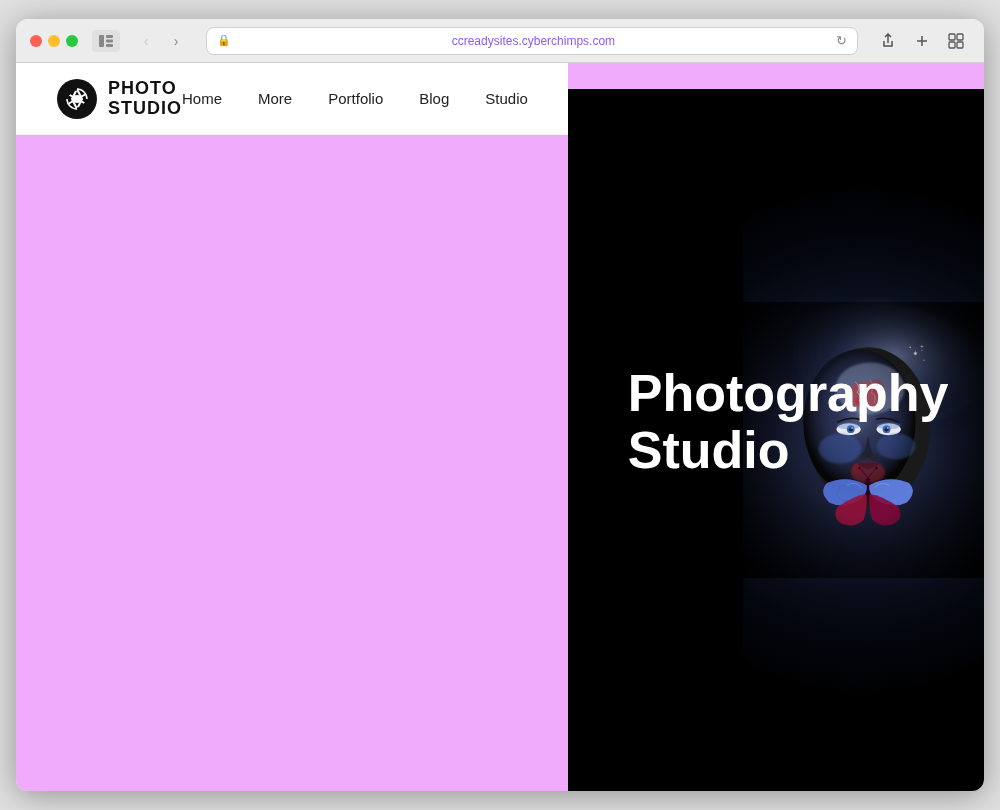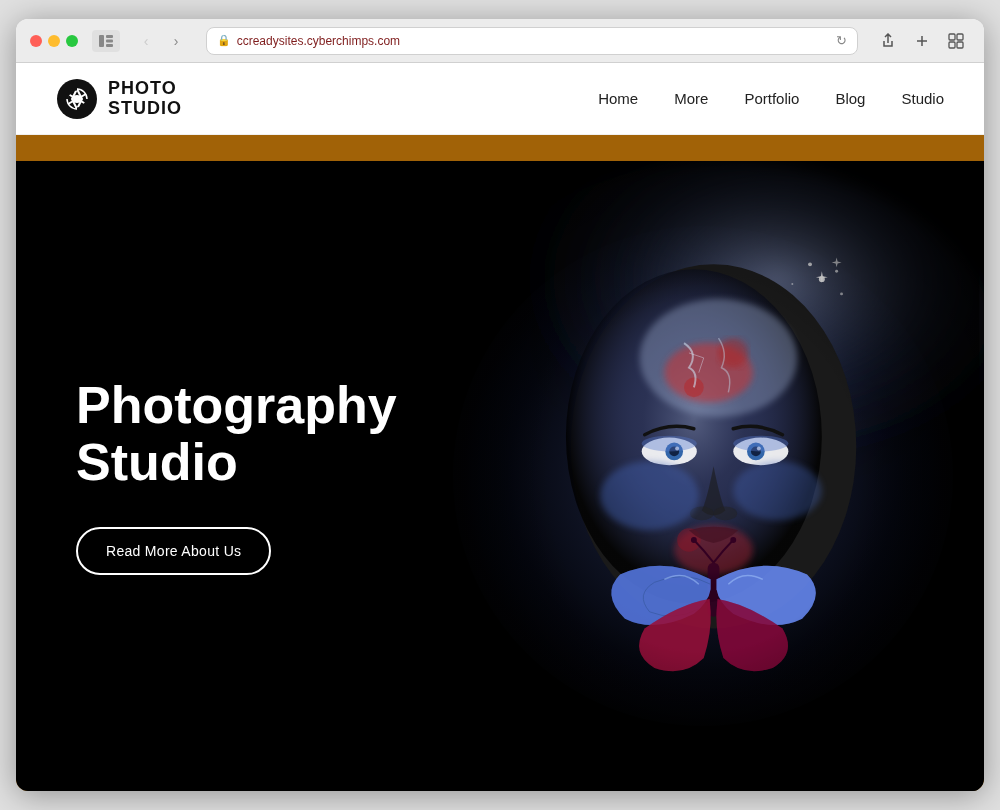--- a/index.html
+++ b/index.html
@@ -104,23 +104,23 @@
       margin: 0 8px;
     }
 
     .lock-icon {
       color: #888;
       font-size: 11px;
     }
 
     .address-text {
       font-size: 12px;
-      color: #7f1d1d;
+      color: #8b5cf6;
       flex: 1;
-      text-align: left;
+      text-align: center;
     }
 
     .reload-btn {
       color: #888;
       font-size: 13px;
       cursor: pointer;
     }
 
     .browser-actions {
       display: flex;
@@ -140,22 +140,22 @@
       color: #555;
       font-size: 15px;
       border-radius: 4px;
     }
 
     
     .website {
       flex: 1;
       overflow: hidden;
       display: flex;
-      flex-direction: column;
-      background: #a16207;
+      flex-direction: row;
+      background: #f0abfc;
     }
 
     
     .site-header {
       background: #fff;
       height: 72px;
       display: flex;
       align-items: center;
       justify-content: space-between;
       padding: 0 40px;
@@ -376,21 +376,20 @@
       </nav>
     </header>
 
     <section class="hero">
 
       <div class="hero-content">
         <h1 class="hero-title">
           <span>Photography</span><br>
           <span>Studio</span>
         </h1>
-        <button class="hero-button">Read More About Us</button>
       </div>
 
       <div class="hero-image">
         <div class="hero-glow"></div>
         <svg class="hero-svg" viewBox="0 0 560 640" xmlns="http://www.w3.org/2000/svg" preserveAspectRatio="xMidYMid meet">
           <defs>
             <radialGradient id="faceGlow" cx="50%" cy="45%" r="50%">
               <stop offset="0%" stop-color="#8090cc" stop-opacity="0.7"></stop>
               <stop offset="40%" stop-color="#4455aa" stop-opacity="0.5"></stop>
               <stop offset="100%" stop-color="#000" stop-opacity="1"></stop>

